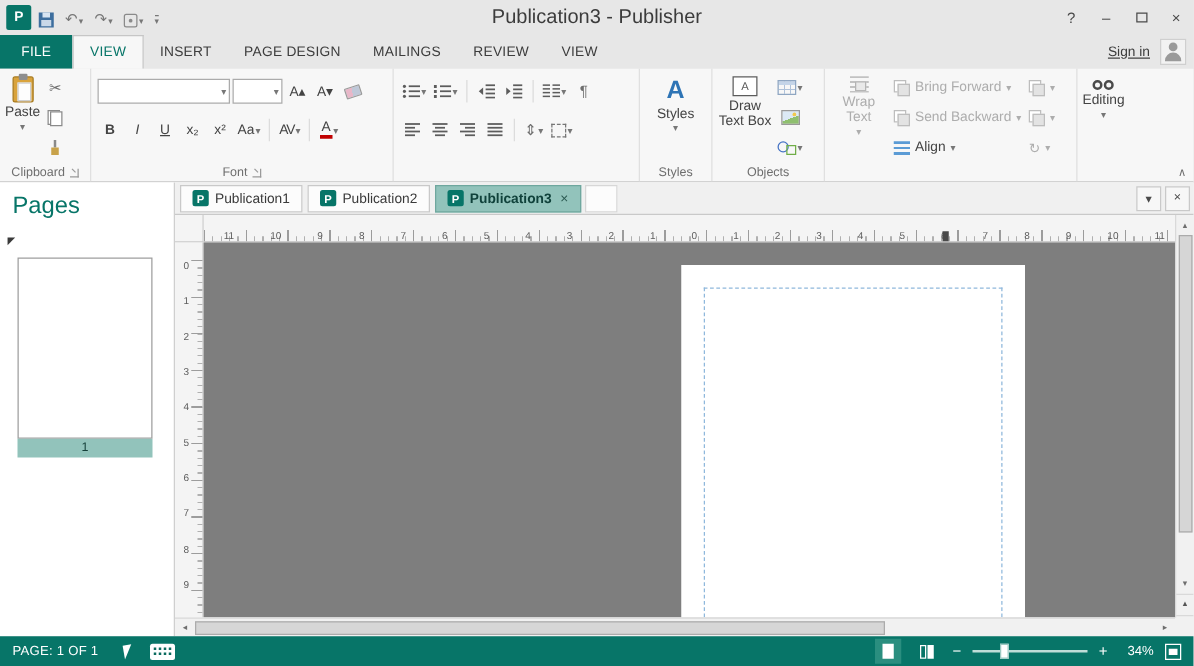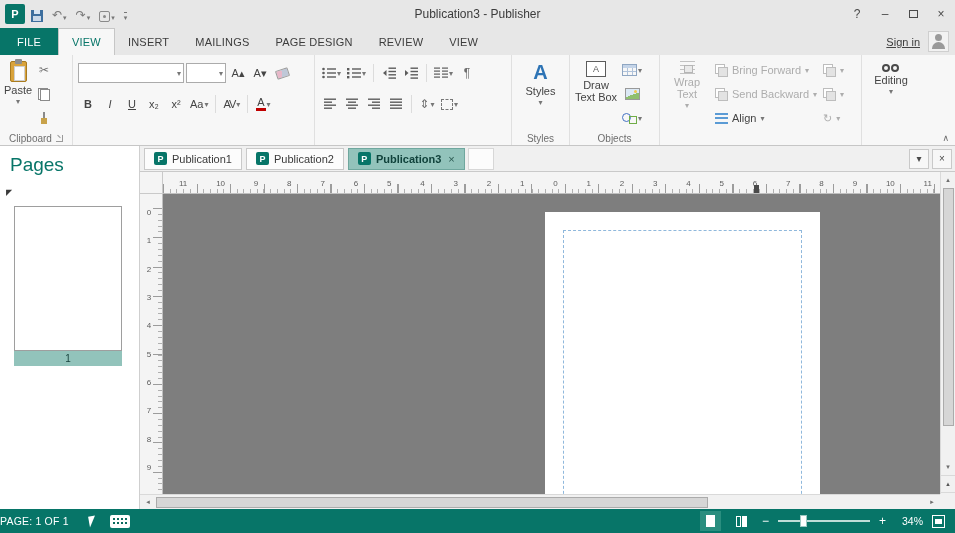--- a/index.html
+++ b/index.html
@@ -13,21 +13,21 @@
   .qat { display:flex; align-items:center; gap:3px; padding-left:5px; z-index:2; }
   .app-logo { width:20px; height:20px; background:#077568; border-radius:2px; color:#fff; font-weight:bold; font-size:11px; display:flex; align-items:center; justify-content:center; }
   .qbtn { display:flex; align-items:flex-end; gap:1px; height:20px; padding:2px 3px; color:#777; font-size:12px; }
   .floppy-icon { width:12px; height:12px; background:#3D6E9E; position:relative; display:inline-block; }
   .floppy-icon::before { content:""; position:absolute; left:3px; top:0; width:6px; height:4px; background:#D7E4F2; }
   .floppy-icon::after { content:""; position:absolute; left:2px; bottom:1px; width:8px; height:5px; background:#C9D8E8; }
   .touch-icon { width:11px; height:11px; border:1px solid #8A8A8A; border-radius:2px; position:relative; display:inline-block; }
   .touch-icon::after { content:""; position:absolute; left:3px; top:3px; width:3px; height:3px; background:#8A8A8A; border-radius:50%; }
   .mini-caret { font-size:7px; color:#777; line-height:8px; }
   .qat-more { border-top:1px solid #777; padding-top:1px; }
-  .title-text { position:absolute; left:0; right:0; text-align:center; font-size:12px; color:#3C3C3C; pointer-events:none; }
+  .title-text { position:absolute; left:0; right:0; text-align:center; font-size:16px; color:#3C3C3C; pointer-events:none; }
   .winctrls { margin-left:auto; display:flex; align-items:center; z-index:2; }
   .wbtn { width:28px; height:22px; display:flex; align-items:center; justify-content:center; color:#4A4A4A; font-size:12px; }
   .maxbox { width:9px; height:8px; border:1px solid #4A4A4A; display:inline-block; }
 
   
   .tabrow { position:absolute; left:0; top:28px; right:0; height:27px; display:flex; align-items:stretch; background:#E7E7E7; }
   .tab { display:flex; align-items:center; padding:0 13px; font-size:11px; color:#3C3C3C; letter-spacing:.2px; }
   .tab.file { background:#077568; color:#fff; padding:0 17px; }
   .tab.active { background:#F7F7F7; border:1px solid #C6C6C6; border-bottom:none; color:#077568; }
   .signin-area { margin-left:auto; display:flex; align-items:center; gap:8px; padding-right:6px;text-decoration:underline; }
@@ -117,21 +117,21 @@
   .dtab-stub { width:26px; height:22px; background:#FCFCFC; border:1px solid #D7D7D7; margin-left:3px; }
   .strip-right { margin-left:auto; display:flex; gap:3px; margin-right:3px; }
   .strip-btn { width:20px; height:20px; border:1px solid #C9C9C9; background:#F7F7F7; display:flex; align-items:center; justify-content:center; font-size:10px; color:#4A4A4A; }
 
   .ruler-corner { position:absolute; left:0; top:26px; width:23px; height:22px; background:#F4F4F4; border-right:1px solid #C9C9C9; border-bottom:1px solid #C9C9C9; }
   .h-ruler { position:absolute; left:23px; top:26px; right:15px; height:22px; background:#F4F4F4; border-bottom:1px solid #BFBFBF;
       background-image:
         repeating-linear-gradient(90deg,#9C9C9C 0 1px,transparent 1px 33.5px),
         repeating-linear-gradient(90deg,#B0B0B0 0 1px,transparent 1px 6.7px);
       background-size:100% 9px, 100% 4px; background-repeat:no-repeat; background-position:0 100%, 0 100%; }
-  .h-ruler-nums { position:absolute; inset:0; display:flex; justify-content:space-between; align-items:center; padding:1px 8px 0 16px; font-size:8px; color:#5C5C5C; }
+  .h-ruler-nums { position:absolute; inset:0; display:flex; justify-content:space-between; align-items:flex-end; padding:1px 8px 0 16px; font-size:8px; color:#5C5C5C; }
   .ruler-marker { position:absolute; left:76%; bottom:0; width:5px; height:8px; background:#4A4A4A; }
   .v-ruler { position:absolute; left:0; top:48px; width:23px; bottom:15px; background:#F4F4F4; border-right:1px solid #BFBFBF;
       background-image:
         repeating-linear-gradient(180deg,#9C9C9C 0 1px,transparent 1px 29.3px),
         repeating-linear-gradient(180deg,#B0B0B0 0 1px,transparent 1px 5.86px);
       background-size:9px 100%, 4px 100%; background-repeat:no-repeat; background-position:100% 14px, 100% 14px; }
   .v-ruler-nums { position:absolute; inset:0; display:flex; flex-direction:column; justify-content:space-between; align-items:center; padding:14px 4px 22px 0; font-size:8px; color:#5C5C5C; }
 
   .canvas { position:absolute; left:23px; top:48px; right:15px; bottom:15px; background:#7E7E7E; overflow:hidden; }
   .page { position:absolute; left:382px; top:18px; width:275px; height:330px; background:#fff; }
@@ -142,21 +142,21 @@
   .vthumb { width:11px; height:238px; background:#D6D6D6; border:1px solid #ABABAB; }
   .vspacer { flex:1; }
   .pagejump { height:17px; width:100%; border-top:1px solid #D9D9D9; display:flex; align-items:center; justify-content:center; color:#555; font-size:6px; }
   .h-scroll { position:absolute; left:0; right:15px; bottom:0; height:15px; background:#F1F1F1; border-top:1px solid #D9D9D9; display:flex; align-items:center; }
   .sarrow-h { width:16px; height:100%; display:flex; align-items:center; justify-content:center; color:#6E6E6E; font-size:7px; }
   .hthumb { width:552px; height:11px; background:#D6D6D6; border:1px solid #ABABAB; }
   .scroll-corner { position:absolute; right:0; bottom:0; width:15px; height:15px; background:#F1F1F1; }
 
   
   .statusbar { position:absolute; left:0; bottom:0; right:0; height:24px; background:#077568; color:#fff; display:flex; align-items:center; font-size:10.5px; }
-  .sb-page { letter-spacing:.2px; }
+  .sb-page { padding-left:10px; letter-spacing:.2px; }
   .cursor-icon { width:0; height:0; border-top:11px solid #fff; border-right:7px solid transparent; transform:rotate(-10deg); margin-left:20px; }
   .kbd-icon { width:20px; height:13px; background:#fff; border-radius:2px; position:relative; margin-left:14px; }
   .kbd-dots { position:absolute; left:3px; top:3px; width:2px; height:2px; background:#0A6B5F;
       box-shadow:4px 0 #0A6B5F,8px 0 #0A6B5F,12px 0 #0A6B5F,0 4px #0A6B5F,4px 4px #0A6B5F,8px 4px #0A6B5F,12px 4px #0A6B5F; }
   .sb-right { margin-left:auto; display:flex; align-items:center; gap:9px; padding-right:10px; }
   .view-btn { height:20px; padding:0 6px; display:flex; align-items:center; gap:1px; }
   .view-btn.active { background:#2A8E7F; }
   .pg1 { width:9px; height:12px; background:#fff; display:inline-block; }
   .pg2 { width:5px; height:11px; background:#fff; display:inline-block; }
   .pg2.o { background:transparent; border:1px solid #fff; }
@@ -202,22 +202,22 @@
           <span class="maxbox"></span>
         </button>
       <button class="wbtn">×</button>
     </div>
   </div>
 
   <div class="tabrow">
     <div class="tab file">FILE</div>
     <div class="tab active">VIEW</div>
     <div class="tab">INSERT</div>
+    <div class="tab">PAGE DESIGN</div>
     <div class="tab">MAILINGS</div>
-    <div class="tab">PAGE DESIGN</div>
     <div class="tab">REVIEW</div>
     <div class="tab">VIEW</div>
     <div class="signin-area">
       <span class="signin-label">Sign in</span>
       <span class="avatar">
           <span class="person-head"></span>
           <span class="person-body"></span>
         </span>
     </div>
   </div>
@@ -295,20 +295,24 @@
               <span class="avkern">AV</span>
               <span class="caret">▾</span>
             </button>
           <span class="sep"></span>
           <button class="sbtn">
               <span class="fontcolor">A</span>
               <span class="caret">▾</span>
             </button>
         </div>
       </div>
+      <div class="glabel">
+          <span>Font</span>
+          <span class="launcher"></span>
+        </div>
     </div>
 
     <div class="rgroup" style="width:197px">
       <div class="gbody col">
         <div class="rrow">
           <button class="sbtn">
             <svg class="micon" viewBox="0 0 14 12">
                 <circle cx="1.5" cy="2" r="1.3"></circle>
                 <rect x="5" y="1.3" width="9" height="1.4"></rect>
                 <circle cx="1.5" cy="6" r="1.3"></circle>
@@ -487,21 +491,21 @@
             </button>
           <button class="mbtn disabled">
               <span>↻</span>
               <span class="caret">▾</span>
             </button>
         </div>
       </div>
     </div>
 
     <div class="rgroup" style="width:58px; border-right:none">
-      <div class="gbody" style="justify-content:center">
+      <div class="gbody" style="justify-content:flex-start">
         <button class="bigbtn">
           <span class="binoc">
               <i></i>
               <i></i>
             </span>
           <span class="blabel">Editing</span>
           <span class="caret">▾</span>
         </button>
       </div>
     </div>

